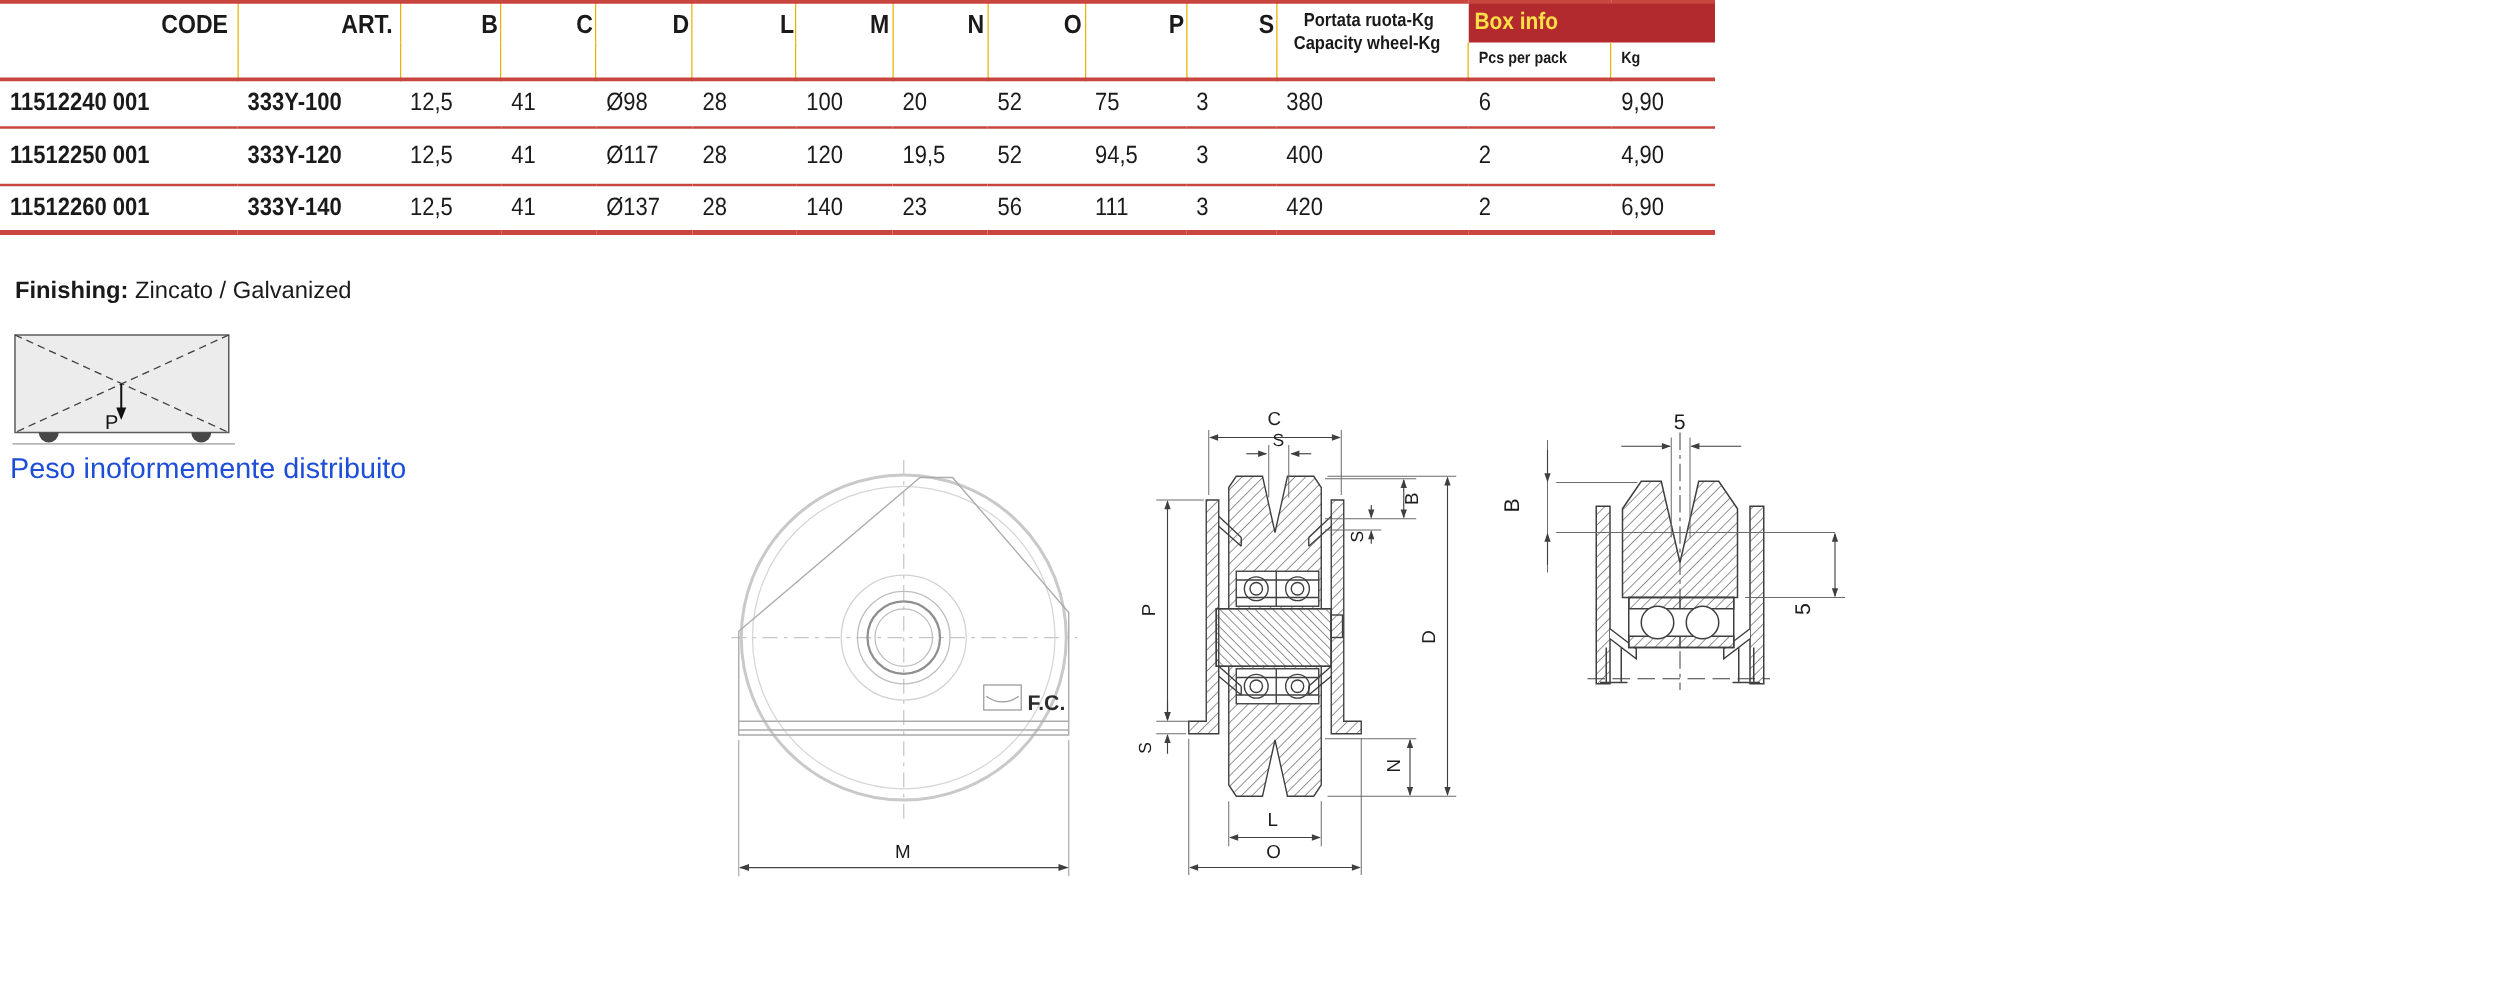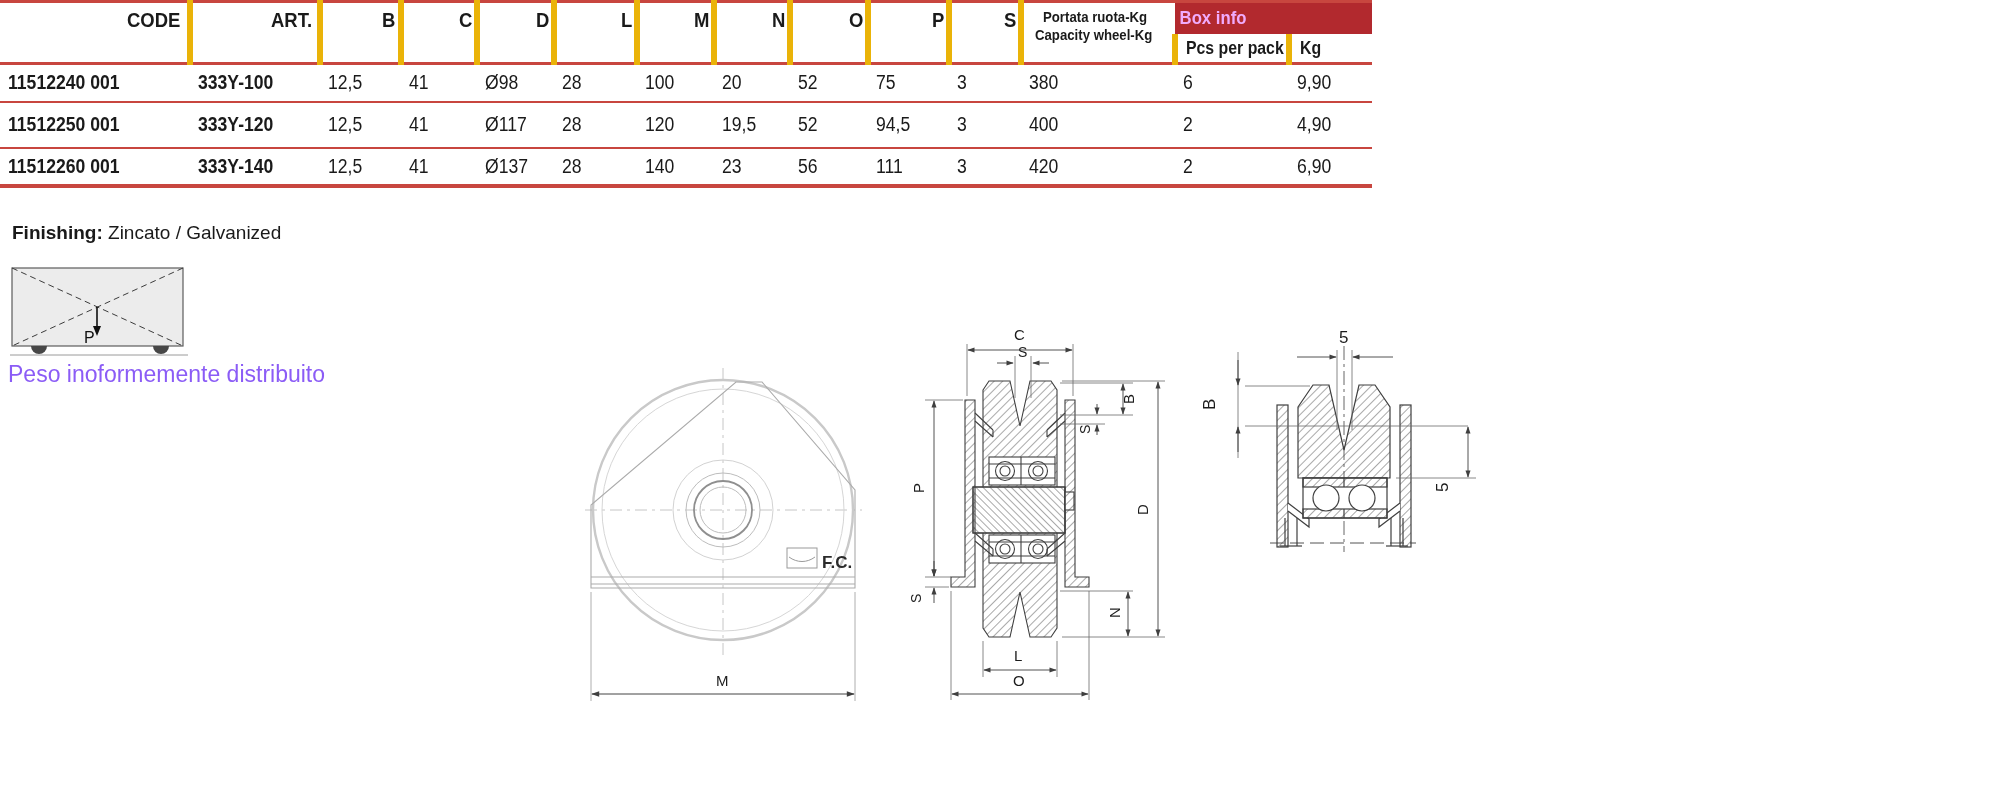--- a/index.html
+++ b/index.html
@@ -8,30 +8,30 @@
   
   .catalog-table{position:absolute;left:0;top:0;width:1372px;border-collapse:collapse;
                  border-top:3px solid var(--line-red);table-layout:fixed;}
   .catalog-table thead{border-bottom:3px solid var(--line-red);}
   .catalog-table th{vertical-align:top;text-align:left;padding:5px 0 0 8px;font-weight:bold;}
   .catalog-table th.h1{font-size:21px;text-align:right;}
   .catalog-table td{vertical-align:middle;text-align:left;padding:0 0 0 8px;font-size:20px;}
   .catalog-table tr.r1{height:38px;border-bottom:2px solid var(--line-red);text-decoration:underline;}
   .catalog-table tr.r2{height:46px;border-bottom:2px solid var(--line-red);margin-left:34px;}
   .catalog-table tr.r3{height:38px;border-bottom:4px solid var(--line-red);}
-  .hdiv{border-left:6px solid #eab308;margin-left:48px;}
+  .hdiv{border-left:1px solid #eab308;margin-left:48px;}
   .cap-th div{font-size:15px;line-height:18px;text-align:center;}
-  .boxinfo{background:var(--accent-red);color:#f0abfc;text-align:left;
+  .boxinfo{background:var(--accent-red);color:#fde047;text-align:left;
            font-size:19px;padding:4px 0 0 0 !important;height:27px;margin-left:44px;}
-  .sub-th{font-size:18px;padding-top:4px !important;height:24px;}
+  .sub-th{font-size:13px;padding-top:4px !important;height:24px;}
   .bold{font-weight:bold;}
   .cond{display:inline-block;transform:scaleX(0.88);transform-origin:0 50%;white-space:nowrap;}
   
   .finishing{position:absolute;left:12px;top:222px;font-size:19px;}
-  .peso{position:absolute;left:8px;top:360px;font-size:23px;line-height:29px;color:#8b5cf6;}
+  .peso{position:absolute;left:8px;top:360px;font-size:23px;line-height:29px;color:#1d4ed8;}
   .abs{position:absolute;}
   svg text{font-family:"Liberation Sans",sans-serif;}
 </style>
 </head>
 <body>
 
 <div class="page">
 
   <table class="catalog-table">
     <colgroup>

